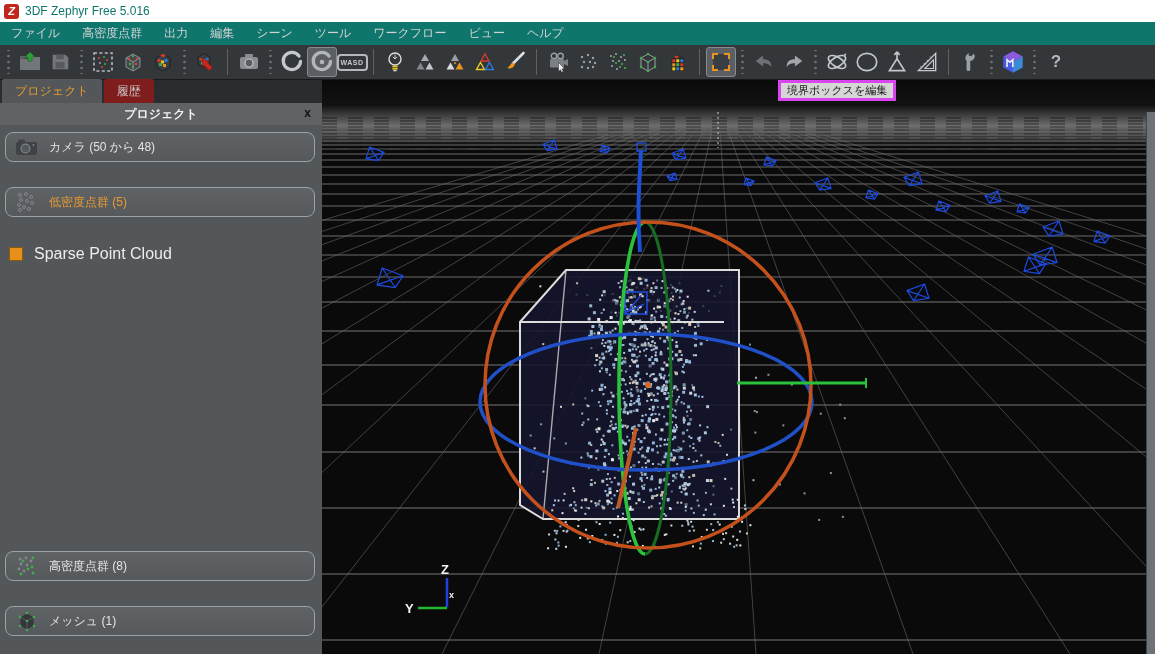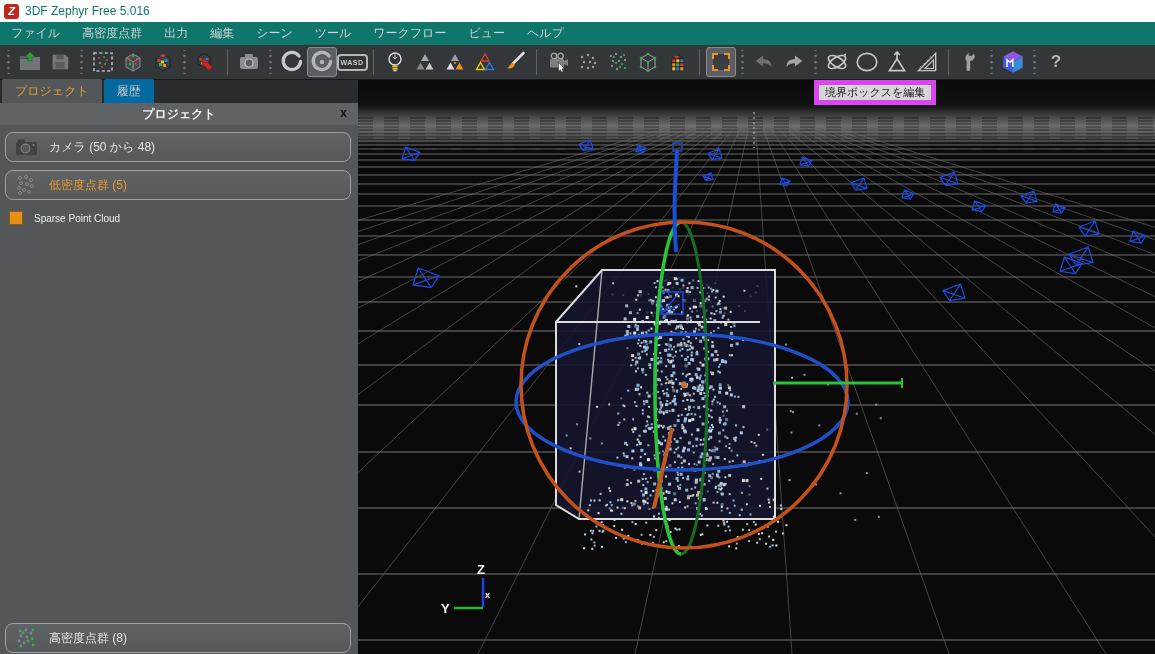--- a/index.html
+++ b/index.html
@@ -15,38 +15,38 @@
   .toolbar{height:35px;background:#33373a;border-bottom:1px solid #17191b;box-sizing:border-box;display:flex;align-items:center;padding-left:2px}
   .tbtn{width:30px;height:30px;border-radius:3px;display:flex;align-items:center;justify-content:center;flex:0 0 auto;box-sizing:border-box}
   .tbtn.pressed{background:#5b5f63;border:1px solid #878b8f}
   .sep-dots{width:5px;height:24px;margin:0 4px;flex:0 0 auto;background-image:radial-gradient(#6d7175 1px,transparent 1.3px);background-size:5px 6px;background-position:center}
   .sep-line{width:1px;height:26px;background:#5d6164;margin:0 6px;flex:0 0 auto}
   .wasd-badge{border:2px solid #b4b8bc;border-radius:4px;color:#c6cace;font-size:7px;font-weight:bold;padding:3px 2px;letter-spacing:0.5px}
   .qmark{color:#b4b8bc;font-size:17px;font-weight:bold}
   
   .main{display:flex;height:574px}
   
-  .sidebar{width:358px;flex:0 0 auto;background:#53575a;display:flex;flex-direction:column;box-sizing:border-box}
+  .sidebar{width:322px;flex:0 0 auto;background:#53575a;display:flex;flex-direction:column;box-sizing:border-box}
   .tabbar{height:23px;background:#2a2d2f;display:flex;align-items:flex-end;gap:2px;padding-left:2px;flex:0 0 auto}
   .tab{font-size:12px;padding:4px 13px 3px;border-radius:2px 2px 0 0;cursor:default}
   .tab.active{background:#53575a;color:#e89a30}
-  .tab.inactive{background:#0369a1;color:#c9c9c9}
+  .tab.inactive{background:#7f1d1d;color:#c9c9c9}
   .panel-header{height:22px;background:#5f6366;position:relative;display:flex;align-items:center;justify-content:center;flex:0 0 auto}
   .panel-header .ph-title{color:#f2f2f2;font-size:12px;font-weight:bold}
   .close-x{position:absolute;right:11px;top:3px;color:#121212;font-size:12px;font-weight:bold;cursor:default}
-  .item-btn{margin:7px 7px 1px 5px;height:30px;flex:0 0 auto;border:1px solid #9ba1a5;border-radius:8px;background:linear-gradient(#5f6366,#55595c);display:flex;align-items:center;gap:10px;padding:0 9px;color:#e4e4e4;font-size:12px;cursor:default;box-sizing:border-box}
+  .item-btn{margin:7px 7px 18px 5px;height:30px;flex:0 0 auto;border:1px solid #9ba1a5;border-radius:8px;background:linear-gradient(#5f6366,#55595c);display:flex;align-items:center;gap:10px;padding:0 9px;color:#e4e4e4;font-size:12px;cursor:default;box-sizing:border-box}
   .item-btn .lbl{white-space:nowrap}
   .item-btn.highlight{color:#e89a30}
-  .sparse-row{display:flex;align-items:center;gap:11px;padding:10px 4px 8px 9px;color:#ececec;font-size:10px;cursor:default}
+  .sparse-row{display:flex;align-items:center;gap:11px;padding:10px 4px 8px 9px;color:#ececec;font-size:16px;cursor:default}
   .orange-sq{width:12px;height:12px;background:#e88f1a;border:1px solid #8a5a10;flex:0 0 auto}
   .side-spacer{flex:1}
   
   .viewport{position:relative;width:833px;height:574px;background:#0a0a0a;overflow:hidden;flex:0 0 auto}
   #scene{position:absolute;left:0;top:0}
-  .tooltip{position:absolute;left:456px;top:0;background:#d6d6d6;border:5px solid #d946ef;color:#1a1a1a;font-size:11px;line-height:15px;padding:0 6px;white-space:nowrap;z-index:5}
+  .tooltip{position:absolute;left:456px;top:0;background:#d6d6d6;border:3px solid #d946ef;color:#1a1a1a;font-size:11px;line-height:15px;padding:0 6px;white-space:nowrap;z-index:5}
   .vscroll{position:absolute;right:0;top:32px;bottom:0;width:8px;background:#6e7377;border-left:1px solid #43474a;z-index:4}
   .icon{display:block}
 </style>
 </head>
 <body>
 
 <div class="titlebar">
   <div class="app-icon">Z</div>
   <div class="title-text">3DF Zephyr Free 5.016</div>
 </div>
@@ -418,20 +418,36 @@
             <circle cx="18" cy="3" r="1.4"></circle>
             <circle cx="17" cy="12" r="1.4"></circle>
             <circle cx="13" cy="14" r="1.4"></circle>
             <circle cx="18" cy="18" r="1.4"></circle>
             <circle cx="6" cy="19" r="1.4"></circle>
           </g>
         </svg>
       <span class="lbl">高密度点群 (8)</span>
     </div>
 
+    <div class="item-btn">
+      <svg class="icon" width="24" height="24" viewBox="0 0 24 24">
+          <path d="M5 8l7-4 7 4v9l-7 4-7-4z" fill="#34383b" stroke="#595d61"></path>
+          <path d="M5 8l7 4 7-4M12 12v9" stroke="#595d61" fill="none"></path>
+          <g fill="#3fae4a">
+            <circle cx="5" cy="8" r="1.3"></circle>
+            <circle cx="12" cy="4" r="1.3"></circle>
+            <circle cx="19" cy="8" r="1.3"></circle>
+            <circle cx="5" cy="17" r="1.3"></circle>
+            <circle cx="12" cy="21" r="1.3"></circle>
+            <circle cx="19" cy="17" r="1.3"></circle>
+            <circle cx="12" cy="12" r="1.3"></circle>
+          </g>
+        </svg>
+      <span class="lbl">メッシュ (1)</span>
+    </div>
 
   </div>
 
   <div class="viewport">
     <svg id="scene" width="833" height="574">
       <defs>
         <linearGradient id="sky" x1="0" y1="0" x2="0" y2="1">
           <stop offset="0" stop-color="#0a0a0a"></stop>
             <stop offset="0.55" stop-color="#121212"></stop>
             <stop offset="1" stop-color="#6e6e6e"></stop>

